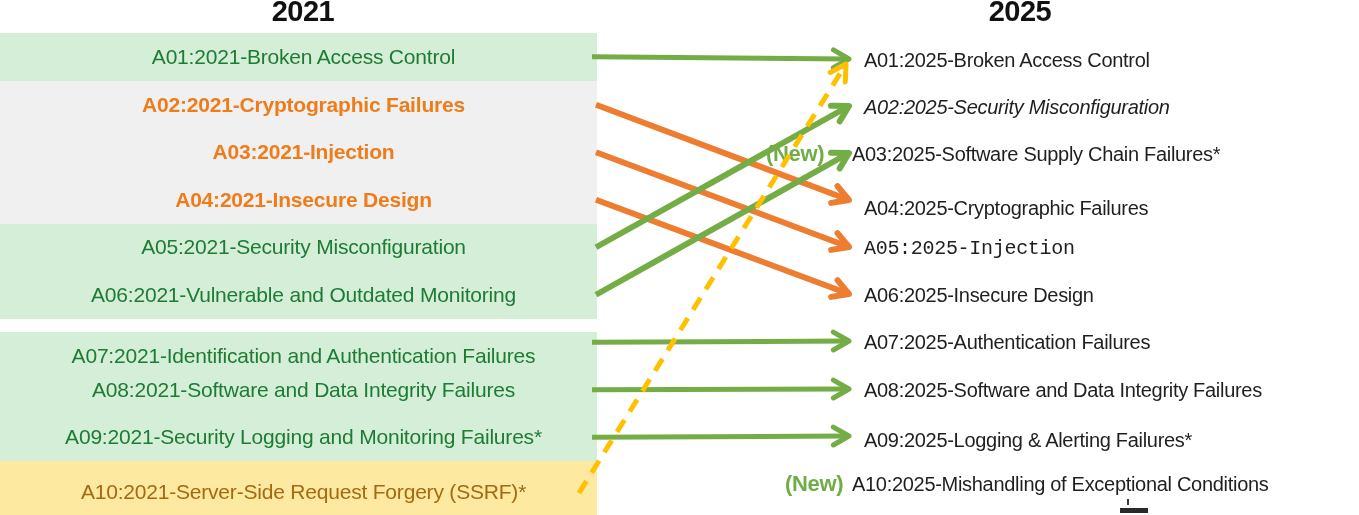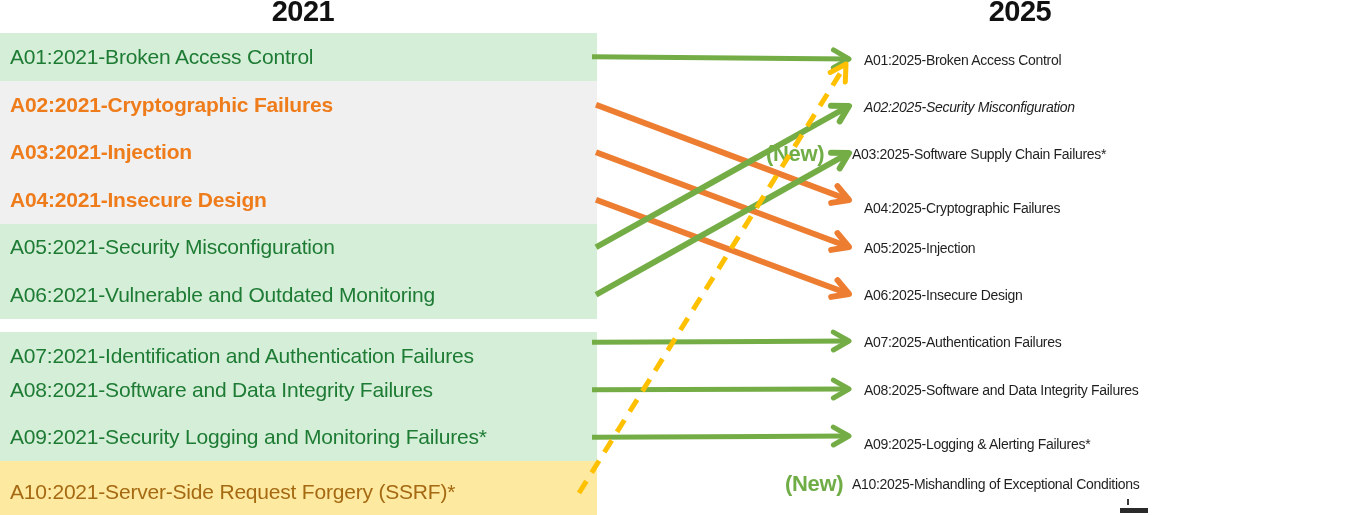--- a/index.html
+++ b/index.html
@@ -17,28 +17,29 @@
     letter-spacing:-0.5px;
   }
   .col-header.left{left:223px;}
   .col-header.right{left:940px;}
   .left-row{
     position:absolute;left:0;width:597px;
     display:flex;align-items:center;
     padding-left:10px;box-sizing:border-box;
     font-size:21px;letter-spacing:-0.2px;
     white-space:nowrap;
+    justify-content:center;
   }
   .left-row.style-green{background:#d4eed8;color:#1e7b34;font-weight:400;}
   .left-row.style-orange{background:#f0f0f0;color:#ef7c1b;font-weight:700;}
   .left-row.style-brown{background:#fde9a0;color:#a56912;font-weight:400;}
   .right-row{
     position:absolute;left:864px;height:30px;
     display:flex;align-items:center;
-    font-size:14px;letter-spacing:-0.3px;color:#1f1f1f;
+    font-size:20px;letter-spacing:-0.3px;color:#1f1f1f;
     white-space:nowrap;
   }
   .right-row.is-new{left:852px;}
   .new-badge{
     position:absolute;height:30px;
     display:flex;align-items:center;
     font-size:22px;font-weight:700;color:#70ad47;
     letter-spacing:-0.3px;white-space:nowrap;
   }
   svg.arrow-layer{
@@ -95,21 +96,21 @@
       <div class="right-row" style="top: 92px; font-style: italic;">
         <span>A02:2025-Security Misconfiguration</span>
       </div>
       <span class="new-badge" style="left: 766px; top: 139px;">(New)</span>
       <div class="right-row is-new" style="top: 139px;">
         <span>A03:2025-Software Supply Chain Failures*</span>
       </div>
       <div class="right-row" style="top: 186px; margin-top: 7px;">
         <span>A04:2025-Cryptographic Failures</span>
       </div>
-      <div class="right-row" style="top: 233px;">
+      <div class="right-row" style="top: 233px; font-family: Liberation Mono, monospace;">
         <span>A05:2025-Injection</span>
       </div>
       <div class="right-row" style="top: 280px;">
         <span>A06:2025-Insecure Design</span>
       </div>
       <div class="right-row" style="top: 327px;">
         <span>A07:2025-Authentication Failures</span>
       </div>
       <div class="right-row" style="top: 375px;">
         <span>A08:2025-Software and Data Integrity Failures</span>

